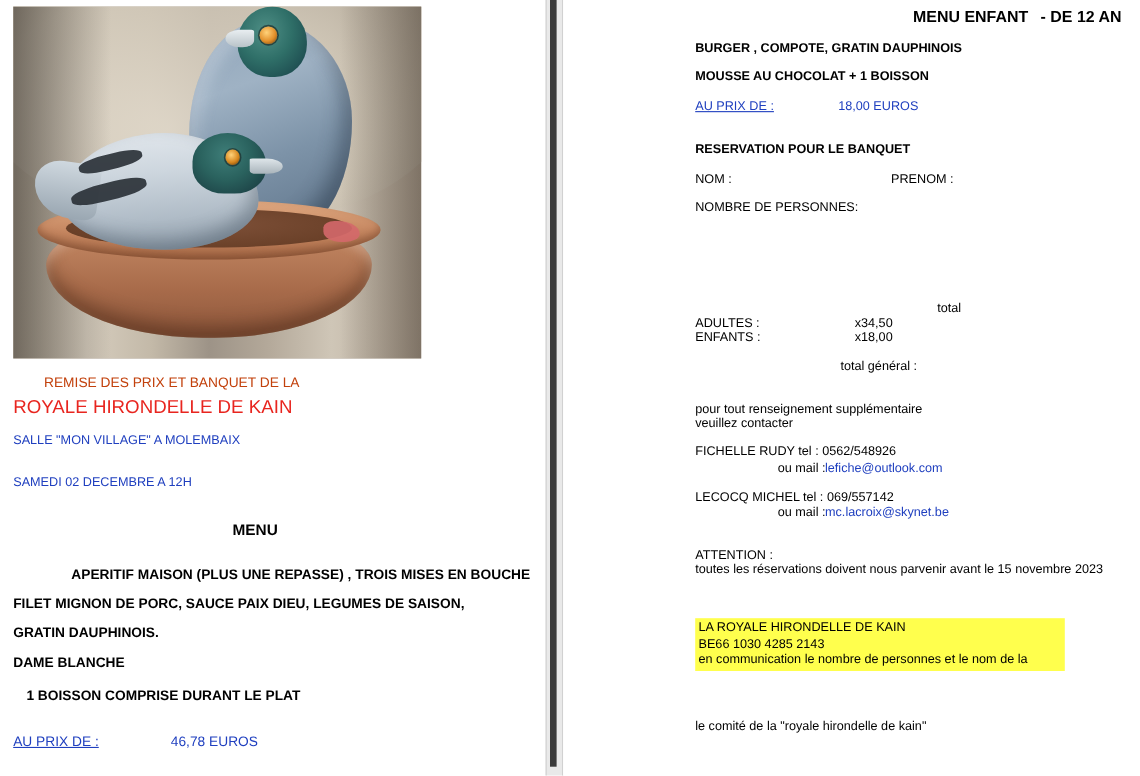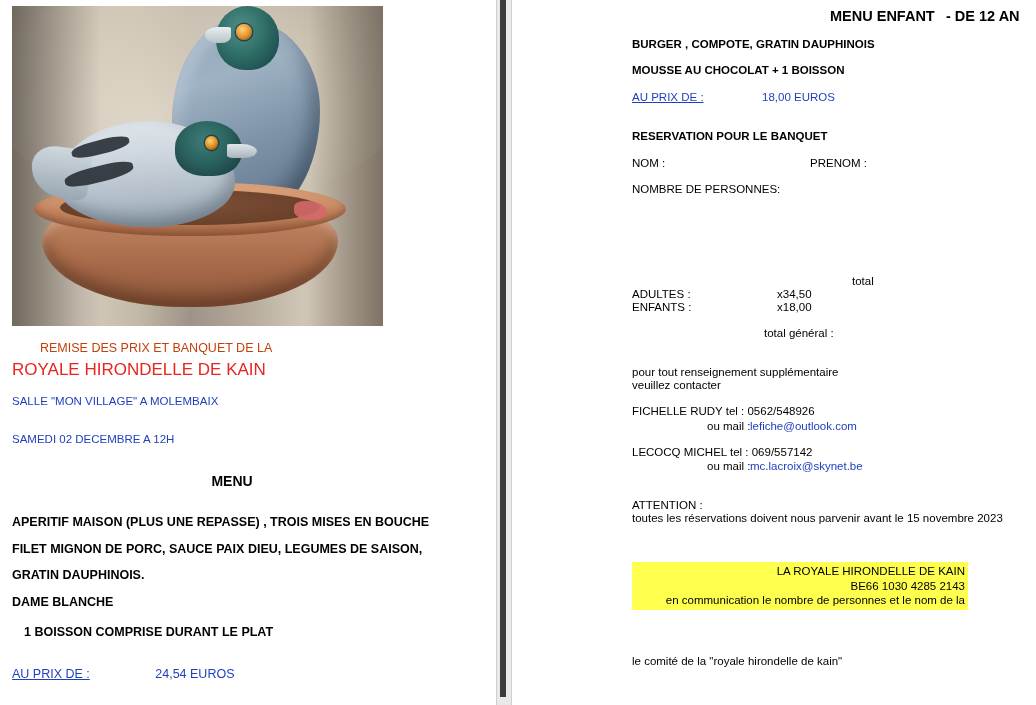--- a/index.html
+++ b/index.html
@@ -273,21 +273,20 @@
     text-decoration: underline;
   }
   .highlight-pink {
     background: #ff7cf0;
     color: #000;
   }
   .highlight-yellow {
     background: #ffff4d;
     color: #000;
     line-height: 1.28;
-    text-align: right;
   }
 </style>
 </head>
 <body>
 
 <div id="left-column">
 
   <div id="photo-frame">
     <div class="photo-bg"></div>
     <div class="photo-wallcurve"></div>
@@ -313,29 +312,29 @@
     <div class="foot"></div>
   </div>
 
   <div class="left-text line-plain" style="top:341px;">REMISE DES PRIX ET BANQUET DE LA</div>
   <div class="left-text line-red" style="top:360px;">ROYALE HIRONDELLE DE KAIN</div>
   <div class="left-text line-blue" style="top:395px;">SALLE "MON VILLAGE" A MOLEMBAIX</div>
   <div class="left-text line-blue" style="top:433px;">SAMEDI 02 DECEMBRE A 12H</div>
 
   <div class="left-text menu-heading" style="top:473px;">MENU</div>
 
-  <div class="left-text bold-item" style="top:515px;">APERITIF MAISON (PLUS UNE REPASSE) , TROIS MISES EN BOUCHE</div>
+  <div class="left-text bold-item" style="top:515px;text-align:right;">APERITIF MAISON (PLUS UNE REPASSE) , TROIS MISES EN BOUCHE</div>
   <div class="left-text bold-item" style="top:542px;">FILET MIGNON DE PORC, SAUCE PAIX DIEU, LEGUMES DE SAISON,</div>
   <div class="left-text bold-item" style="top:568px;">GRATIN DAUPHINOIS.</div>
   <div class="left-text bold-item" style="top:595px;">DAME BLANCHE</div>
   <div class="left-text bold-item" style="top:625px;margin-left:12px;">1 BOISSON COMPRISE DURANT LE PLAT</div>
 
   <div class="left-text" style="top:667px;">
     <span class="price-label">AU PRIX DE :</span>
-    <span class="price-value" style="display:inline-block;margin-left:62px;">24,54 EUROS</span>
+    <span class="price-value" style="display:inline-block;margin-left:62px;">46,78 EUROS</span>
   </div>
 </div>
 
 <div id="page-gutter"></div>
 <div id="gutter-dark"></div>
 
 <div id="right-column">
 
   <div class="r menu-enfant-title" style="left:318px; top:8px;">MENU ENFANT</div>
   <div class="r menu-enfant-title" style="left:434px; top:8px;">- DE 12 AN</div>

